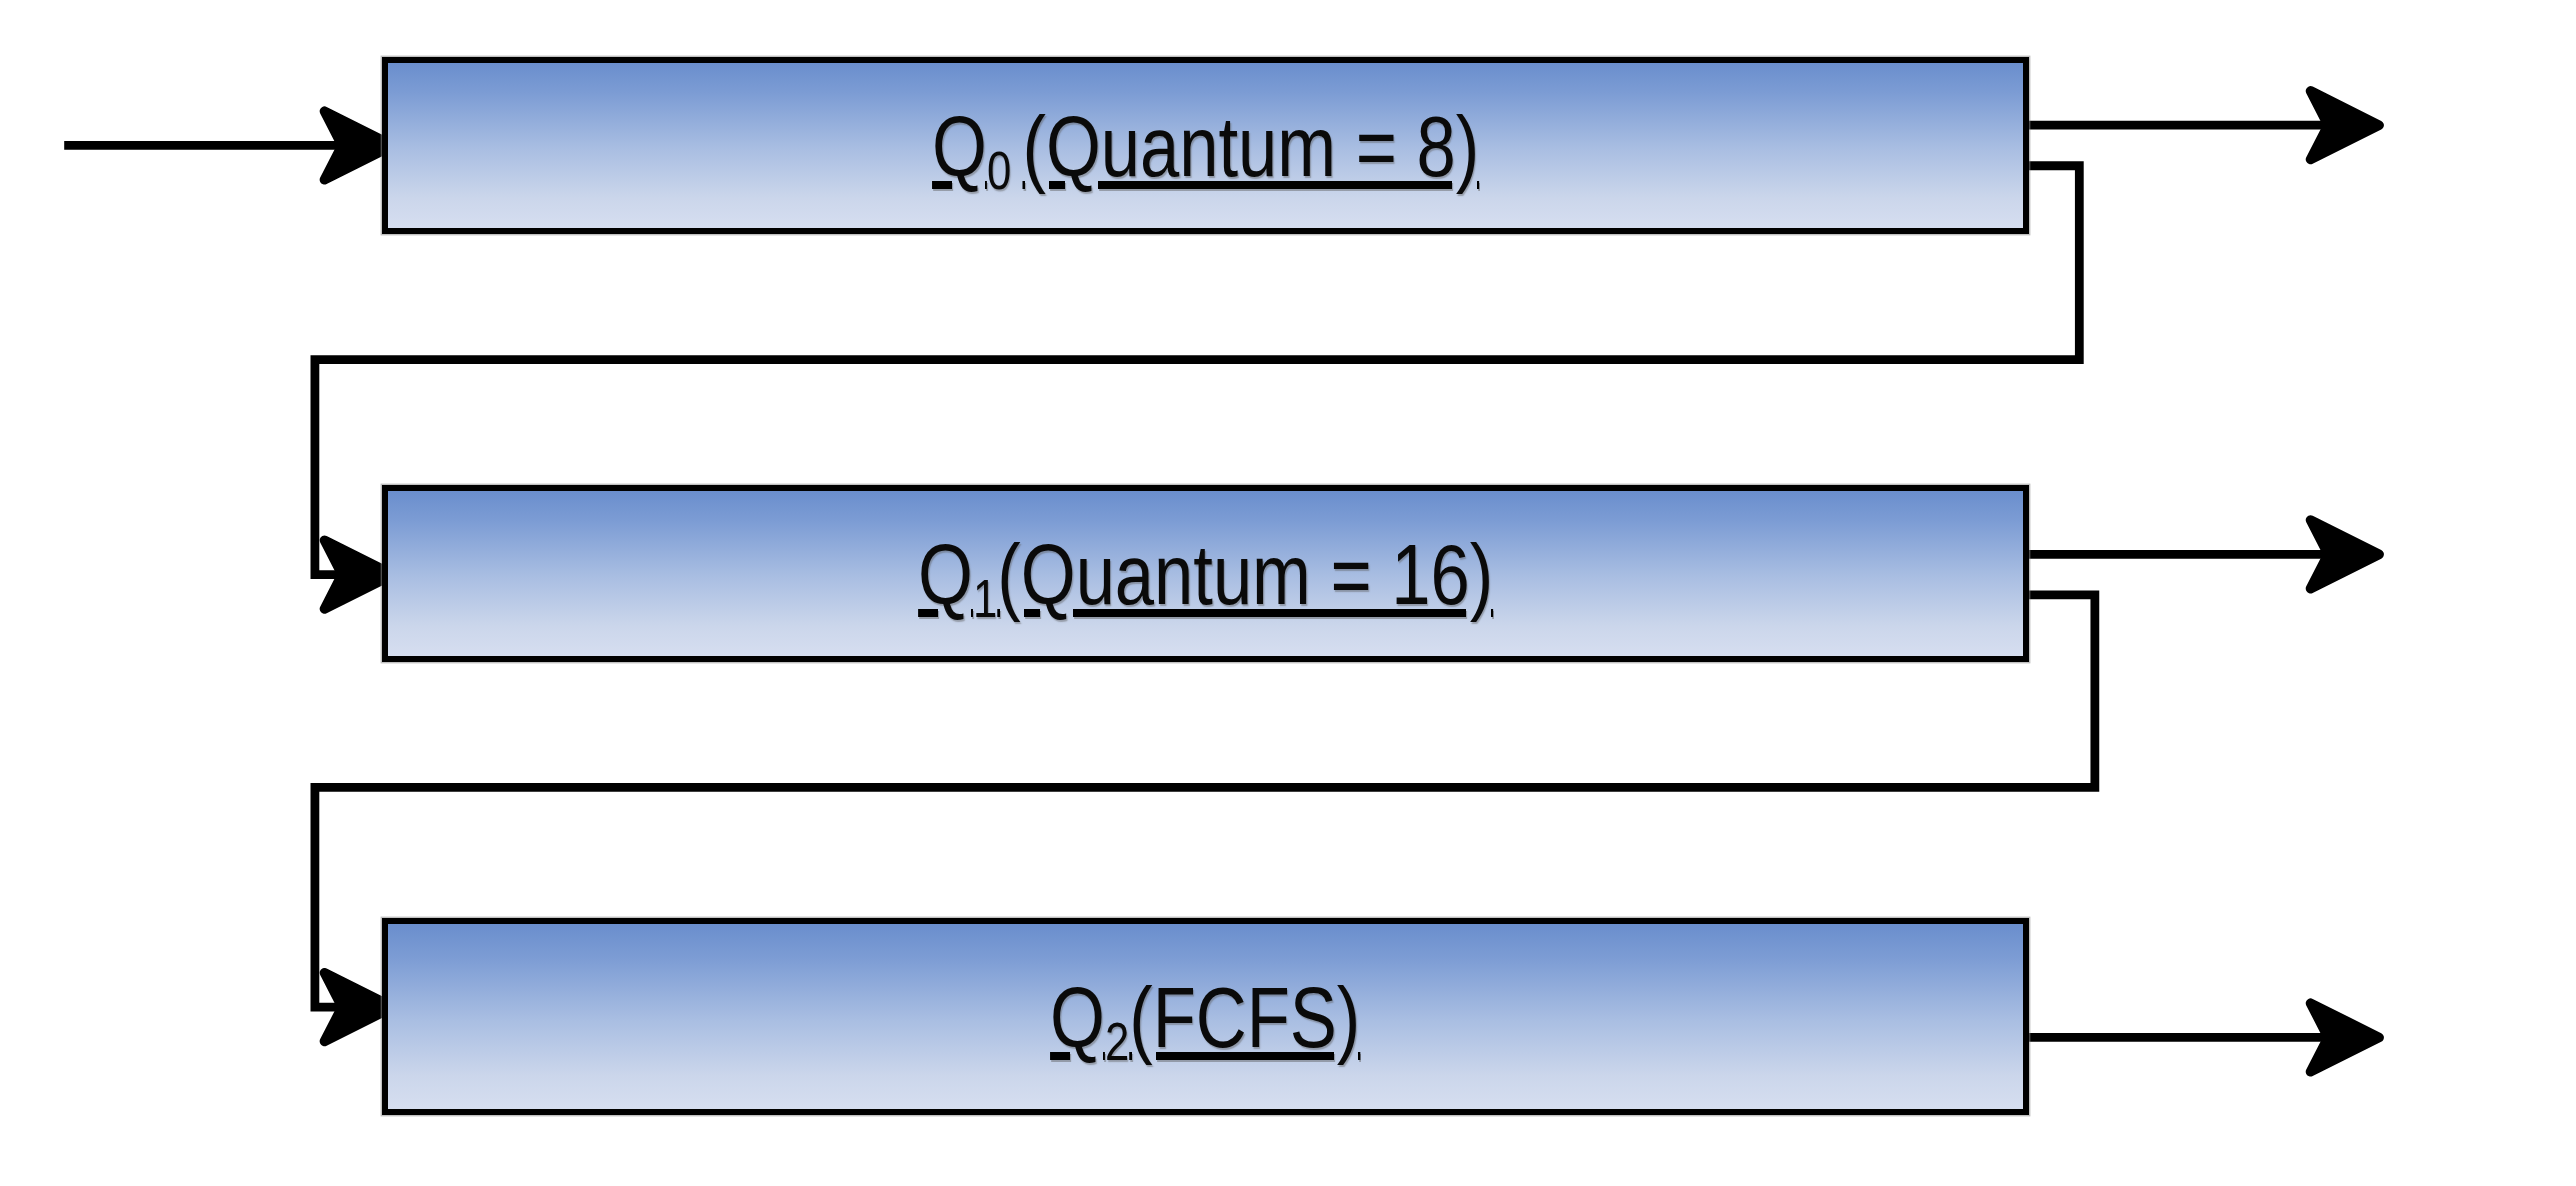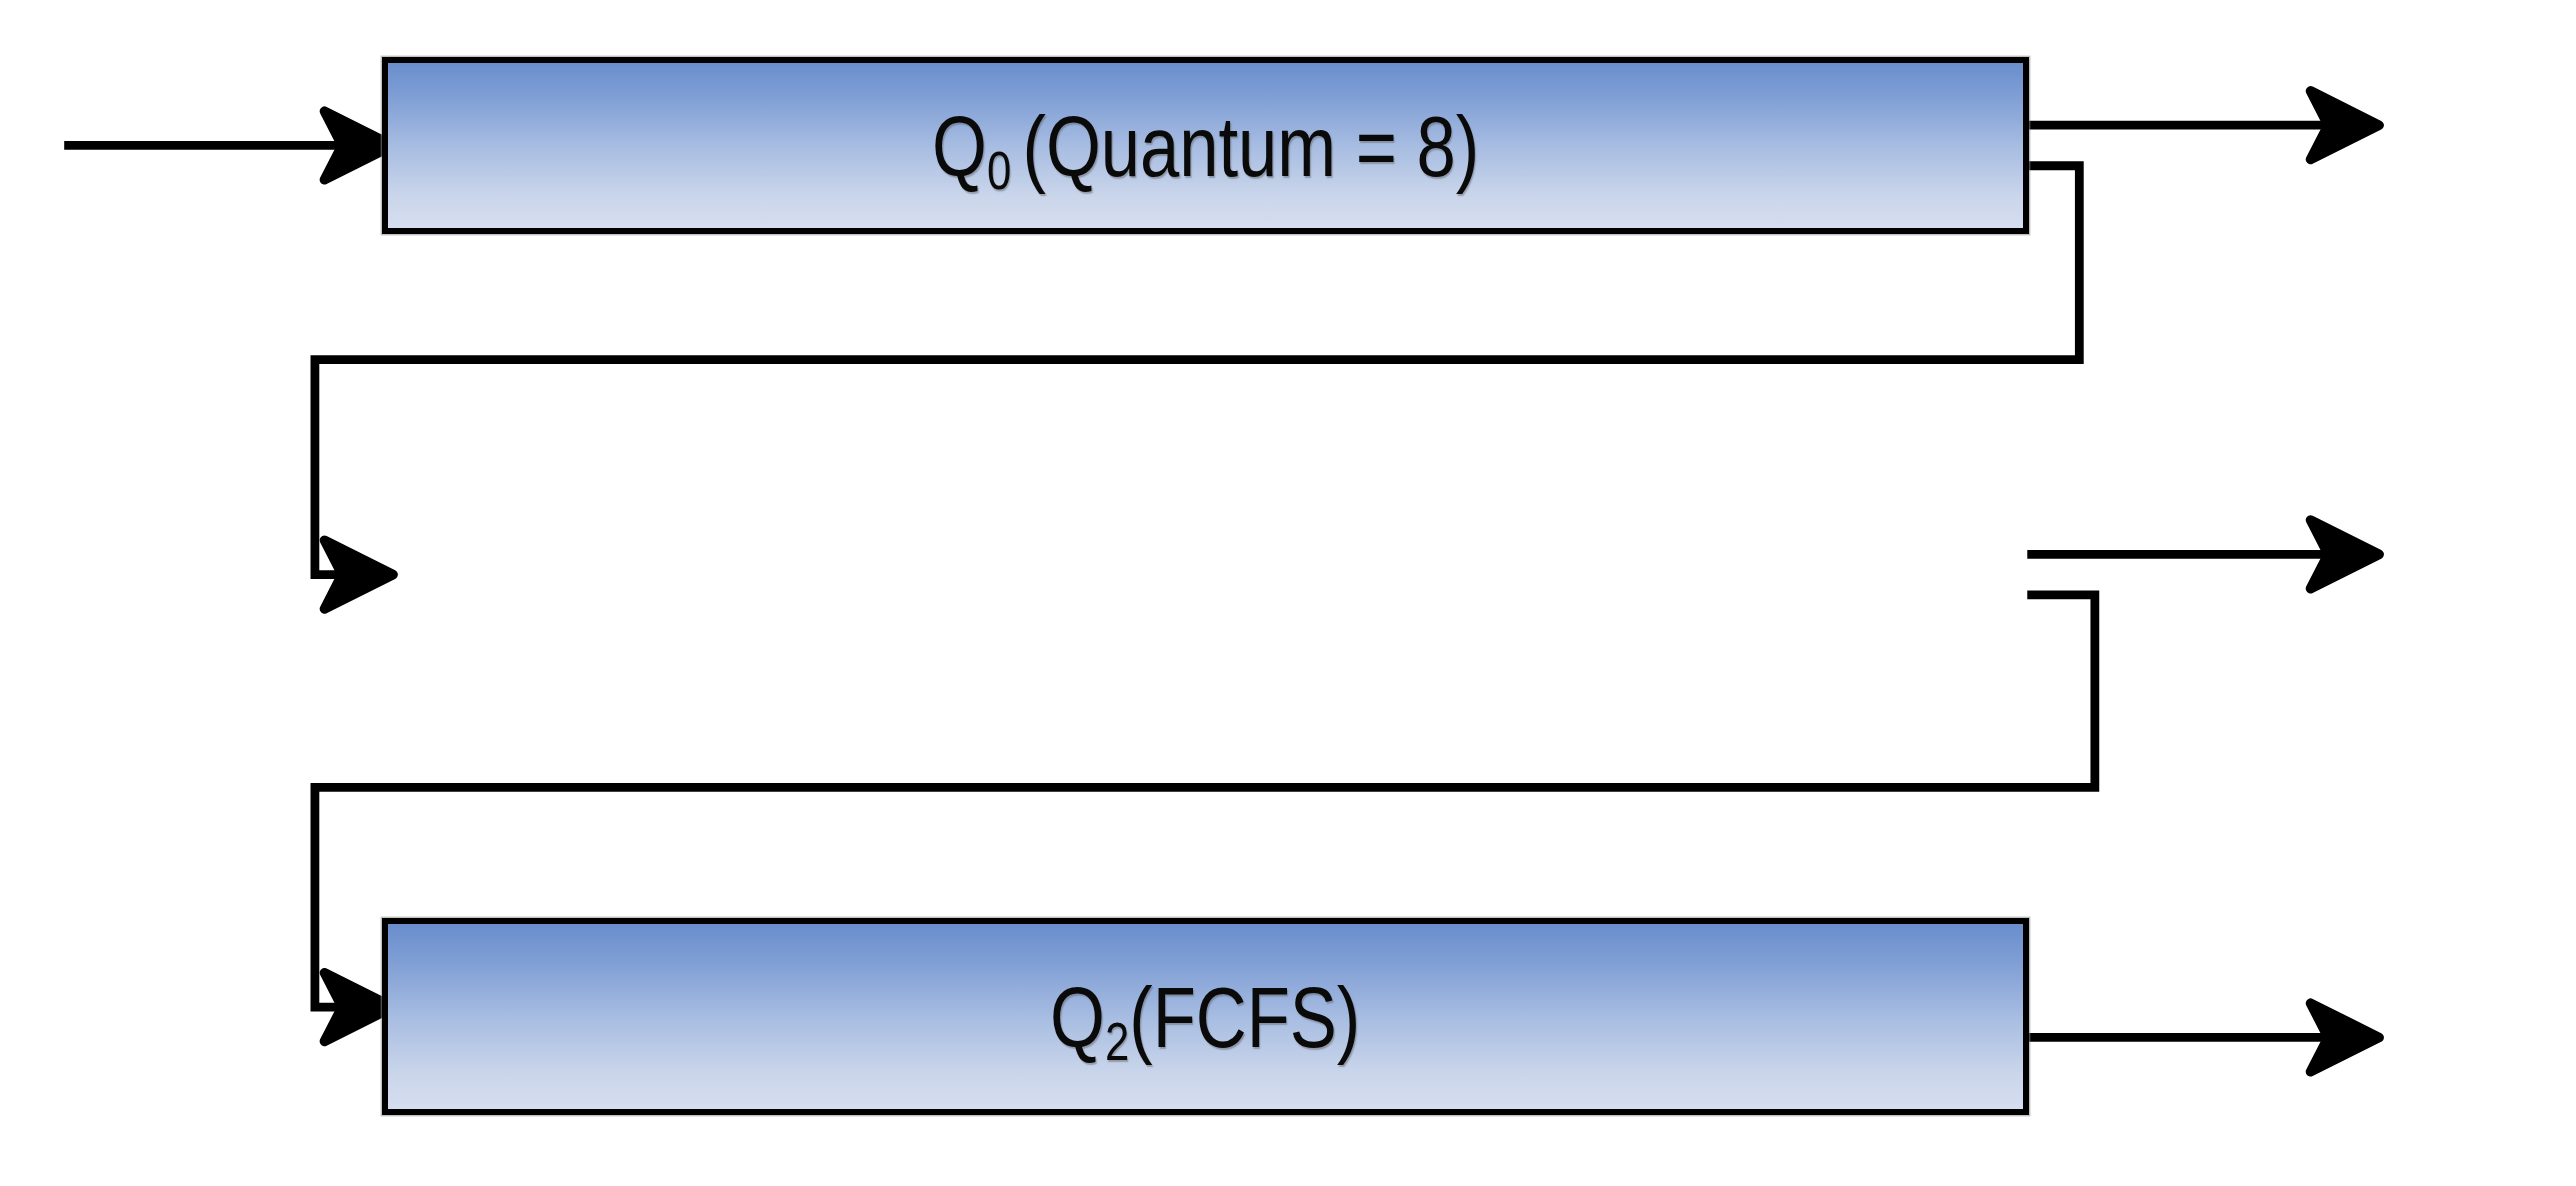--- a/index.html
+++ b/index.html
@@ -26,20 +26,21 @@
     height: 1187px;
   }
   .queue-box {
     position: absolute;
     box-sizing: border-box;
     border: 6px solid #000000;
     display: flex;
     align-items: center;
     justify-content: center;
     box-shadow: 0 0 0 1.4px rgba(140,140,140,0.55);
+    text-decoration: underline;
   }
   .queue-label {
     font-family: "Liberation Sans", sans-serif;
     font-size: 86px;
     font-weight: 400;
     color: #0a0a0a;
     letter-spacing: 0px;
     white-space: nowrap;
     line-height: 1;
     transform: scaleX(0.82);
@@ -83,20 +84,26 @@
     <path d="M3000,880 L3100,880 L3100,1165 L466,1165 L466,1490 L566,1490" fill="none" stroke="#000000" stroke-width="13" stroke-linejoin="miter" marker-end="url(#arrowhead)"></path>
   </svg>
 
   <div class="queue-box" id="box-q0" style="left:382px; top:57px; width:1647px; height:177px;
               background:linear-gradient(to bottom, #6A8ECD 0%, #7C9CD4 18%, #A9BEE2 52%, #CBD6EB 82%, #D6DEF0 100%);">
     <span class="queue-label">
       <span>Q</span><sub>0</sub><span class="qm-spacer"></span><span>(Quantum  =  8)</span>
     </span>
   </div>
 
+  <div class="queue-box" id="box-q1" style="left:382px; top:485px; width:1647px; height:177px;
+              background:linear-gradient(to bottom, #6A8ECD 0%, #7C9CD4 18%, #A9BEE2 52%, #CBD6EB 82%, #D6DEF0 100%);">
+    <span class="queue-label">
+      <span>Q</span><sub>1</sub><span>(Quantum  =  16)</span>
+    </span>
+  </div>
 
   <div class="queue-box" id="box-q2" style="left:382px; top:918px; width:1647px; height:197px;
               background:linear-gradient(to bottom, #6A8ECD 0%, #7C9CD4 18%, #A9BEE2 52%, #CBD6EB 82%, #D6DEF0 100%);">
     <span class="queue-label">
       <span>Q</span><sub>2</sub><span>(FCFS)</span>
     </span>
   </div>
 
 </div>
 

